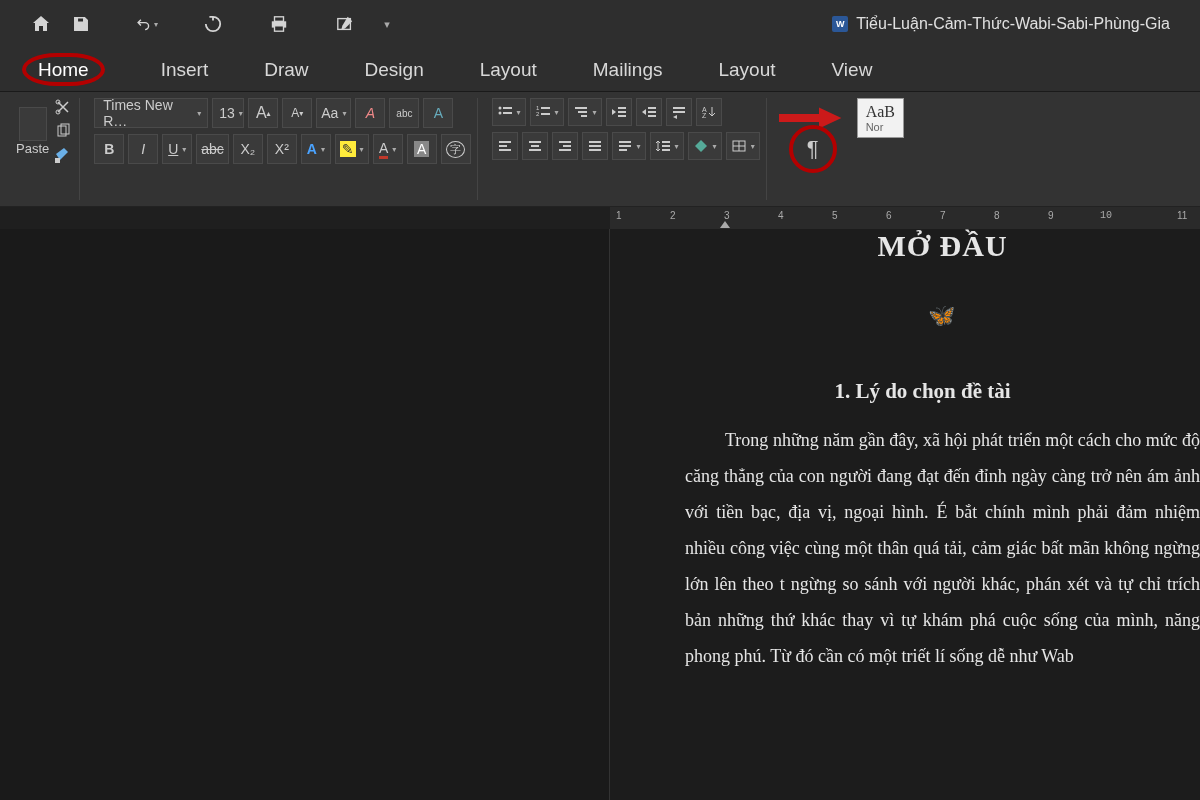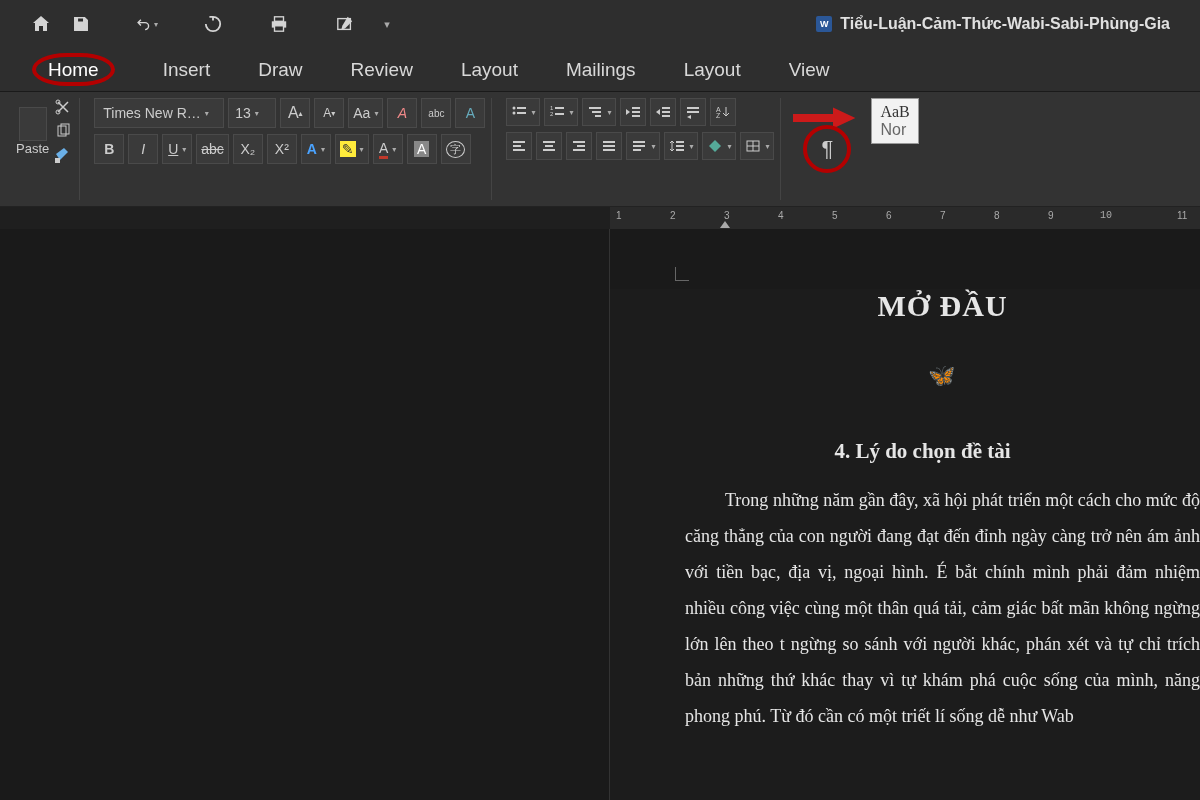--- a/index.html
+++ b/index.html
@@ -3,23 +3,23 @@
 <meta charset="utf-8">
 <style>
 * { margin: 0; padding: 0; box-sizing: border-box; }
 body { font-family: "Segoe UI", Arial, sans-serif; background: #1a1a1a; color: #ccc; width: 1200px; height: 800px; overflow: hidden; }
 
 .qat { height: 48px; background: #2e2e2e; display: flex; align-items: center; padding: 0 30px; gap: 18px; }
 .qat .icon { width: 22px; height: 22px; color: #d4d4d4; display: flex; align-items: center; justify-content: center; cursor: pointer; }
 .qat .sep { width: 8px; }
 .title-area { flex: 1; display: flex; justify-content: flex-end; align-items: center; gap: 8px; }
 .doc-icon { width: 16px; height: 16px; background: #2b5797; border-radius: 2px; display:flex; align-items:center; justify-content:center; color:#fff; font-size:9px; font-weight:bold; }
-.title-text { color: #e0e0e0; font-size: 16px; font-weight: bold; white-space: nowrap; }
-
-.tabs { height: 44px; background: #2e2e2e; display: flex; align-items: center; padding: 0 14px; gap: 12px; border-bottom: 1px solid #1a1a1a;}
+.title-text { color: #e0e0e0; font-size: 16px; font-weight: normal; white-space: nowrap; }
+
+.tabs { height: 44px; background: #2e2e2e; display: flex; align-items: center; padding: 0 4px; gap: 20px; border-bottom: 1px solid #1a1a1a;}
 .tab { color: #d8d8d8; font-size: 19px; padding: 6px 18px; cursor: pointer; }
 .tab.active { color: #fff; }
 .circle-red { border: 4px solid #b40000; border-radius: 50%/60%; padding: 2px 12px; }
 
 .ribbon { height: 115px; background: #333; display: flex; padding: 6px 10px; gap: 8px; border-bottom: 1px solid #222; }
 .group { display: flex; flex-direction: column; gap: 6px; padding: 0 6px; border-right: 1px solid #444; position: relative; }
 .group:last-child { border-right: none; }
 .row { display: flex; align-items: center; gap: 4px; }
 .btn { background: #3a3a3a; border: 1px solid #4a4a4a; height: 30px; min-width: 30px; display: flex; align-items: center; justify-content: center; color: #ccc; font-size: 14px; cursor: pointer; padding: 0 4px; }
 .btn.small { min-width: 26px; height: 28px; }
@@ -29,30 +29,30 @@
 .paste-icon { width: 28px; height: 34px; background: #3a3a3a; border: 1px solid #4a4a4a; }
 .paste-label { font-size: 13px; color: #ccc; }
 .side-icons { display: flex; flex-direction: column; gap: 6px; }
 .side-icons .ic { width: 20px; height: 18px; cursor:pointer; display:flex; align-items:center; justify-content:center; }
 
 .arrow-red { position: absolute; width: 70px; height: 24px; right: -80px; top: 8px; pointer-events:none; }
 .para-circle { border: 4px solid #b40000; border-radius: 50%; width: 48px; height: 48px; display: flex; align-items: center; justify-content: center; margin-left: 8px; }
 
 .styles-panel { background: #f2f2f2; color: #333; border: 1px solid #999; padding: 4px 8px; display: flex; flex-direction: column; justify-content: center; font-size: 15px; }
 .styles-sample { font-family: Georgia, serif; font-size: 16px; }
-.styles-label { font-size: 16px; color: #666; }
+.styles-label { font-size: 11px; color: #666; }
 
 .ruler-area { height: 22px; background: #1f1f1f; display: flex; font-size: 10px; color: #888; position: relative; }
 .ruler-left { width: 610px; }
 .ruler-right { flex: 1; position: relative; background: #2a2a2a; }
 .ruler-right .tick { position: absolute; top: 3px; font-size: 10px; color:#aaa; }
 
 .editor { display: flex; height: calc(800px - 48px - 44px - 115px - 22px); background: #141414; }
 .nav-pane { width: 610px; background: #1a1a1a; border-right: 1px solid #333; }
-.doc-wrap { flex: 1; background: #1a1a1a; overflow: hidden; display:flex; justify-content:flex-start; padding-top:60px; }
+.doc-wrap { flex: 1; background: #1a1a1a; overflow: hidden; display:flex; justify-content:flex-start; }
 .page { background: #1c1c1c; width: 620px; padding: 0 0 0 75px; color: #e6e6e6; font-family: "Times New Roman", Georgia, serif; position: relative; margin-left: 0; }
 .page h1 { text-align: center; font-size: 30px; font-weight: bold; margin-bottom: 40px; letter-spacing: 1px; }
 .page .ornament { text-align: center; font-size: 22px; color: #222; margin-bottom: 50px; }
 .page h2 { font-size: 21px; font-weight: bold; margin-bottom: 18px; text-align: center; margin-left: -40px;}
 .page p { font-size: 18px; line-height: 2.0; text-indent: 40px; text-align: justify; }
 
 .margin-corner { position: absolute; top: -22px; left: 65px; width: 14px; height: 14px; border-left: 1px solid #666; border-bottom: 1px solid #666; }
 
 svg { display: block; }
 </style>
@@ -104,21 +104,21 @@
   <div class="title-area">
     <div class="doc-icon">W</div>
     <div class="title-text">Tiểu-Luận-Cảm-Thức-Wabi-Sabi-Phùng-Gia</div>
   </div>
 </div>
 
 <div class="tabs">
   <div class="tab active"><span class="circle-red">Home</span></div>
   <div class="tab">Insert</div>
   <div class="tab">Draw</div>
-  <div class="tab">Review</div>
+  <div class="tab">Design</div>
   <div class="tab">Layout</div>
   <div class="tab">Mailings</div>
   <div class="tab">Layout</div>
   <div class="tab">View</div>
 </div>
 
 <div class="ribbon">
 
   <div class="group">
     <div class="row">
@@ -145,25 +145,25 @@
               <path fill="#6ab0e8" d="M2 8 L10 2 L14 6 L6 14 Z"></path>
               <rect x="1" y="12" width="5" height="5" fill="#ccc"></rect>
             </svg>
           </div>
       </div>
     </div>
   </div>
 
   <div class="group">
     <div class="row">
-      <div class="dropdown" style="width:130px;padding-left:8px;">
+      <div class="dropdown" style="width:114px;padding-left:8px;">
           <span>Times New R…</span>
           <span class="caret">▾</span>
         </div>
-      <div class="dropdown" style="width:48px;">
+      <div class="dropdown" style="width:32px;">
           <span>13</span>
           <span class="caret">▾</span>
         </div>
       <div class="btn">
           <span style="font-size:16px;">A</span>
           <span style="font-size:8px;">▴</span>
         </div>
       <div class="btn">
           <span style="font-size:12px;">A</span>
           <span style="font-size:8px;">▾</span>
@@ -374,17 +374,17 @@
   </div>
 </div>
 
 <div class="editor">
   <div class="nav-pane"></div>
   <div class="doc-wrap">
     <div class="page">
       <div class="margin-corner"></div>
       <h1>MỞ ĐẦU</h1>
       <div class="ornament">🦋</div>
-      <h2>4.  Lý do chọn đề tài</h2>
+      <h2>1.  Lý do chọn đề tài</h2>
       <p>Trong những năm gần đây, xã hội phát triển một cách cho mức độ căng thẳng của con người đang đạt đến đỉnh ngày càng trở nên ám ảnh với tiền bạc, địa vị, ngoại hình. É bắt chính mình phải đảm nhiệm nhiều công việc cùng một thân quá tải, cảm giác bất mãn không ngừng lớn lên theo t ngừng so sánh với người khác, phán xét và tự chỉ trích bản những thứ khác thay vì tự khám phá cuộc sống của mình, năng phong phú. Từ đó cần có một triết lí sống dễ như Wab</p>
     </div>
   </div>
 </div>
 
 </body></html>

